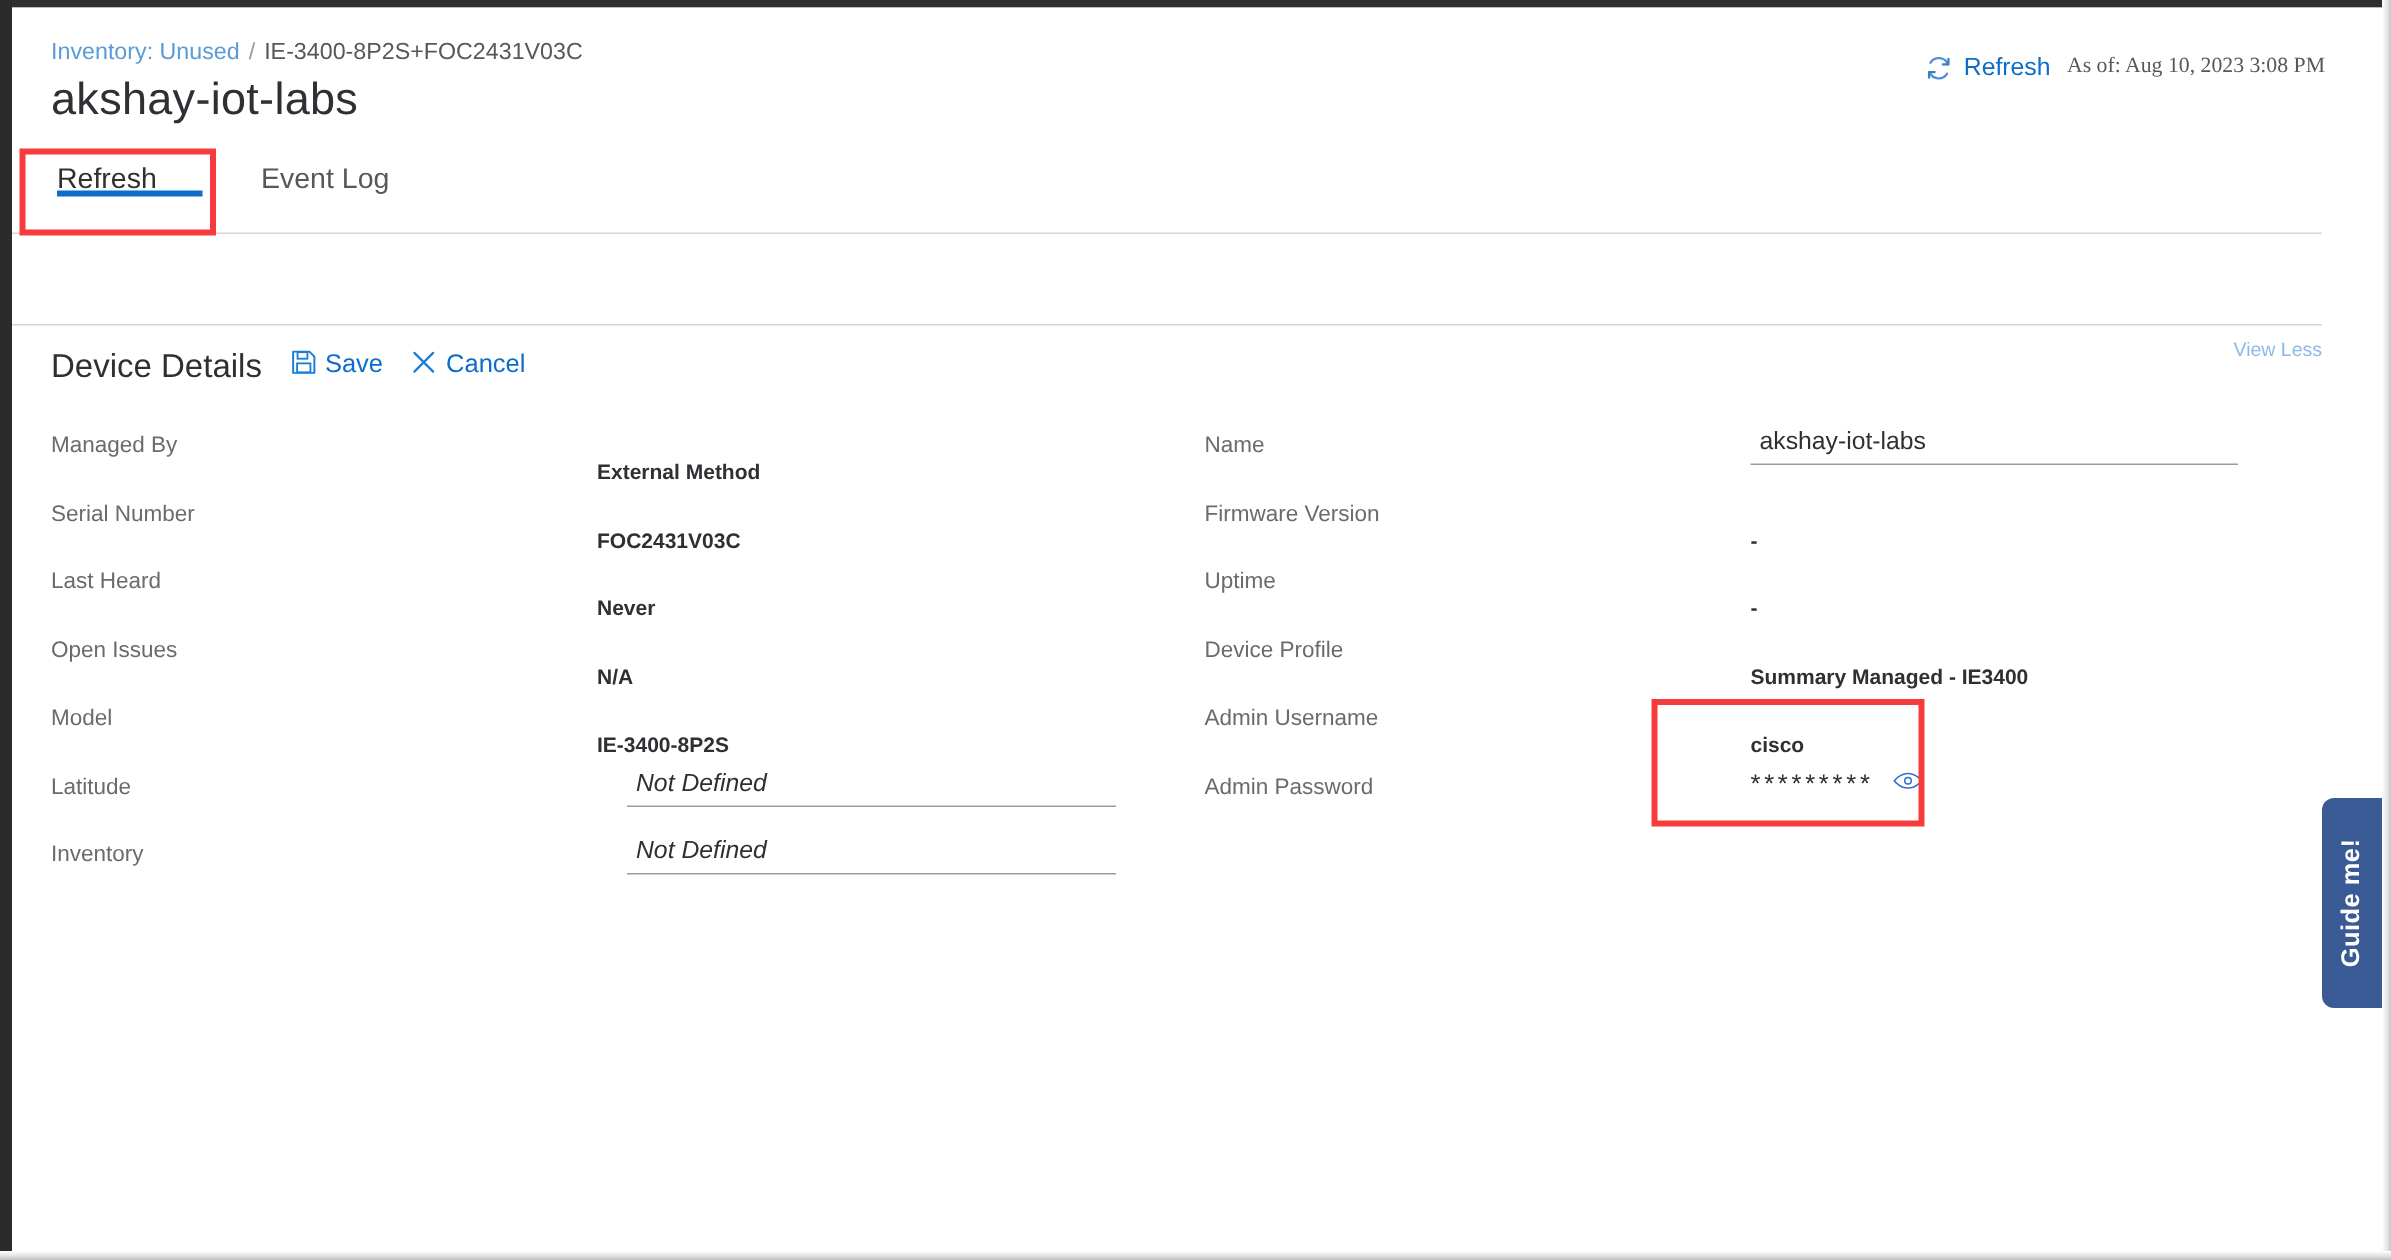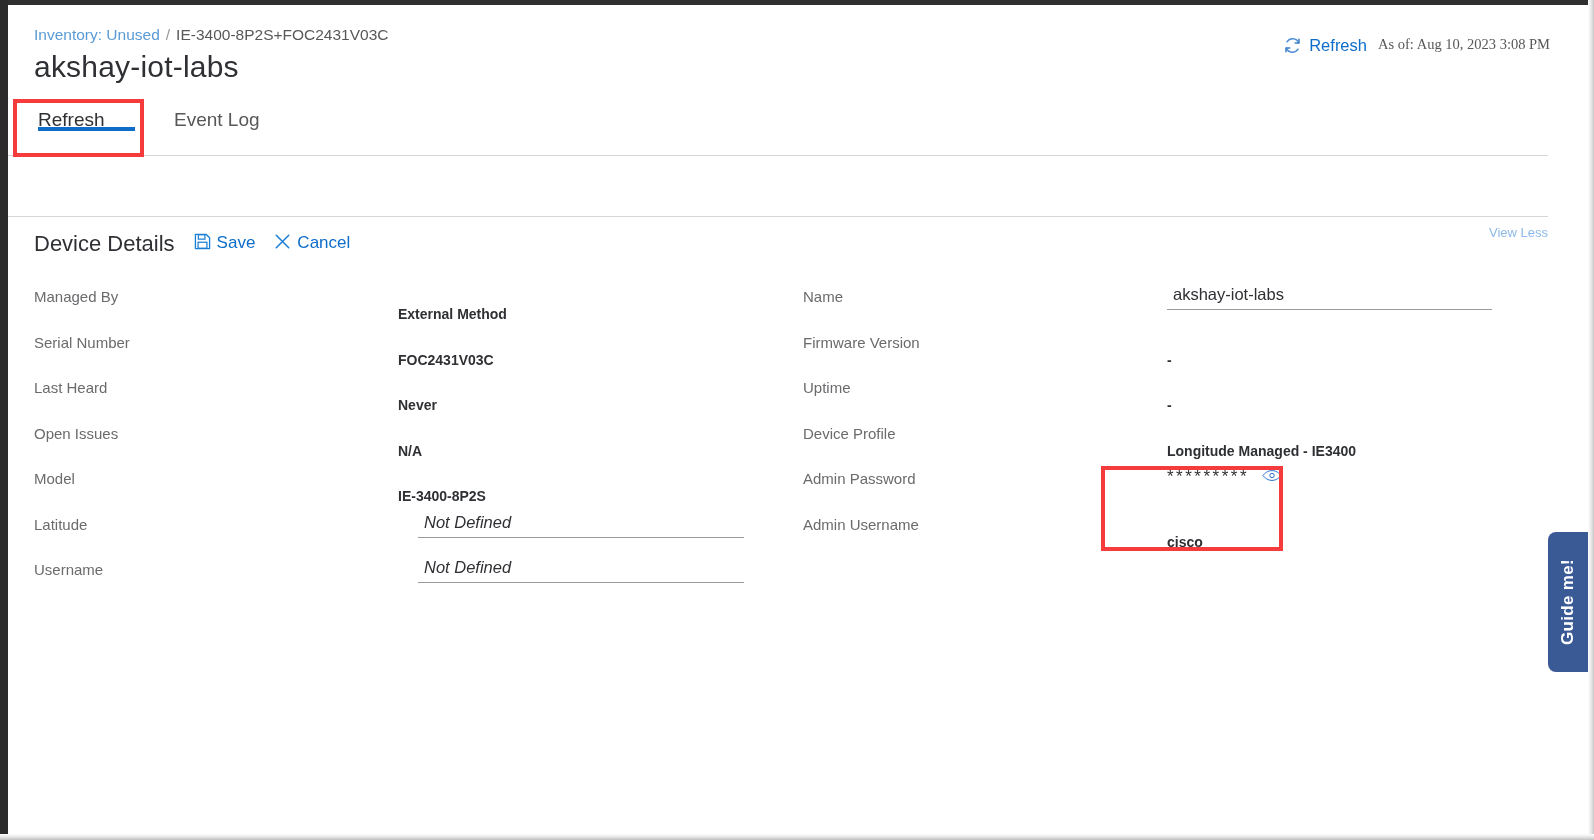--- a/index.html
+++ b/index.html
@@ -322,21 +322,21 @@
           <div class="field-label">Model</div>
           <div class="field-value">IE-3400-8P2S</div>
         </div>
 
         <div class="field">
           <div class="field-label">Latitude</div>
           <input class="field-input" type="text" value="Not Defined" style="">
         </div>
 
         <div class="field">
-          <div class="field-label">Username</div>
+          <div class="field-label">Inventory</div>
           <input class="field-input" type="text" value="Not Defined" style="">
         </div>
 
       </div>
 
       <div class="col col-right">
 
         <div class="field">
           <div class="field-label">Name</div>
           <input class="field-input" type="text" value="akshay-iot-labs" style="">
@@ -347,41 +347,41 @@
           <div class="field-value">-</div>
         </div>
 
         <div class="field">
           <div class="field-label">Uptime</div>
           <div class="field-value">-</div>
         </div>
 
         <div class="field">
           <div class="field-label">Device Profile</div>
-          <div class="field-value">Longitude Managed - IE3400</div>
+          <div class="field-value">Summary Managed - IE3400</div>
+        </div>
+
+        <div class="field">
+          <div class="field-label">Admin Username</div>
+          <div class="field-value">cisco</div>
         </div>
 
         <div class="field">
           <div class="field-label">Admin Password</div>
           <div class="pw-row">
             <span class="pw-dots">*********</span>
             <span class="eye-icon">
               <svg width="20" height="13" viewBox="0 0 22 14" fill="none">
                 <path d="M1 7s3.8-5.4 10-5.4S21 7 21 7s-3.8 5.4-10 5.4S1 7 1 7z" stroke="#2f6fd0" stroke-width="1.1"></path>
                 <circle cx="11" cy="7" r="2.4" stroke="#2f6fd0" stroke-width="1.1"></circle>
               </svg>
             </span>
           </div>
         </div>
 
-        <div class="field">
-          <div class="field-label">Admin Username</div>
-          <div class="field-value">cisco</div>
-        </div>
-
       </div>
     </div>
 
     <div class="guide-me">
       <span>Guide me!</span>
     </div>
 
   </div>
 
   <div class="hl hl-summary"></div>

